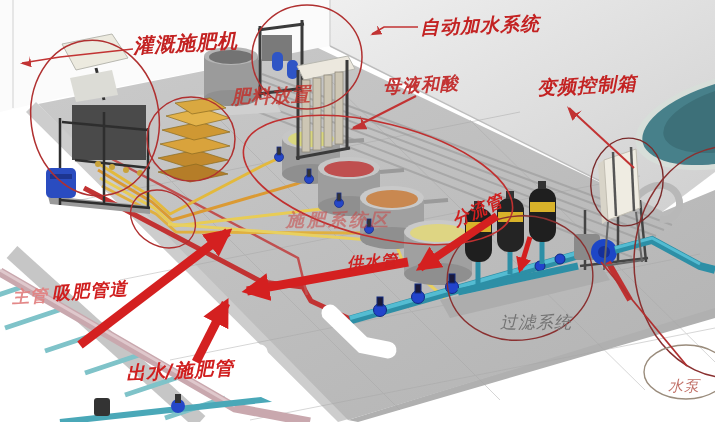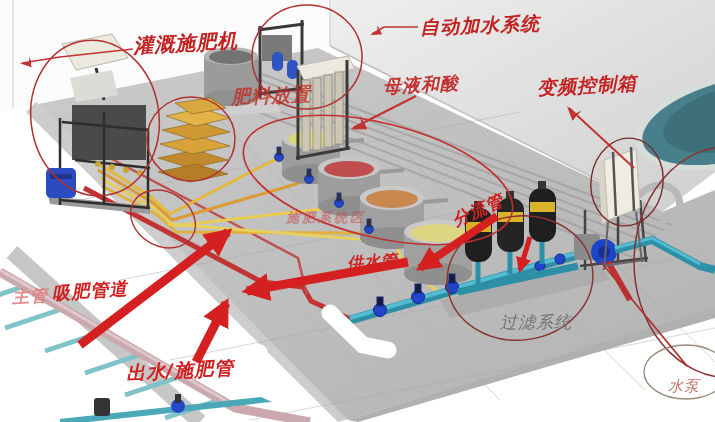--- a/index.html
+++ b/index.html
@@ -299,21 +299,21 @@
     <line x1="416" y1="96" x2="353" y2="128" stroke="#c23333" stroke-width="2.2" marker-end="url(#ahSmall)"></line>
     <line x1="634" y1="168" x2="569" y2="108" stroke="#c23333" stroke-width="2" marker-end="url(#ahSmall)"></line>
   </g>
 </svg>
 
 <div class="lbl" style="left:133px;top:33px;font-size:20px;color:#c32222;transform:rotate(-3deg);">灌溉施肥机</div>
 <div class="lbl" style="left:420px;top:16px;font-size:19px;color:#c32222;transform:rotate(-2deg);">自动加水系统</div>
 <div class="lbl" style="left:231px;top:86px;font-size:19px;color:rgba(195,45,40,0.8);transform:rotate(-2deg);">肥料放置</div>
 <div class="lbl" style="left:383px;top:76px;font-size:18px;color:#c33333;transform:rotate(-3deg);">母液和酸</div>
 <div class="lbl" style="left:537px;top:76px;font-size:19px;color:#c32222;transform:rotate(-3deg);">变频控制箱</div>
-<div class="lbl" style="left:286px;top:211px;font-size:13px;color:rgba(200,70,70,0.55);letter-spacing:3px;">施肥系统区</div>
+<div class="lbl" style="left:286px;top:211px;font-size:18px;color:rgba(200,70,70,0.55);letter-spacing:3px;">施肥系统区</div>
 <div class="lbl" style="left:451px;top:202px;font-size:17px;color:#d02020;transform:rotate(-24deg);">分流管</div>
 <div class="lbl" style="left:347px;top:254px;font-size:16px;color:#d02020;transform:rotate(-4deg);">供水管</div>
 <div class="lbl" style="left:52px;top:282px;font-size:18px;color:#d01f1f;transform:rotate(-4deg);">吸肥管道</div>
 <div class="lbl" style="left:12px;top:288px;font-size:17px;color:rgba(225,130,130,0.95);transform:rotate(-3deg);">主管</div>
 <div class="lbl" style="left:126px;top:361px;font-size:19px;color:#d01f1f;transform:rotate(-3deg);">出水/施肥管</div>
 <div class="lbl" style="left:500px;top:314px;font-size:17px;color:#737373;font-weight:normal;">过滤系统</div>
 <div class="lbl" style="left:668px;top:379px;font-size:15px;color:rgba(185,95,85,0.9);font-weight:normal;">水泵</div>
 
 </div>
 

